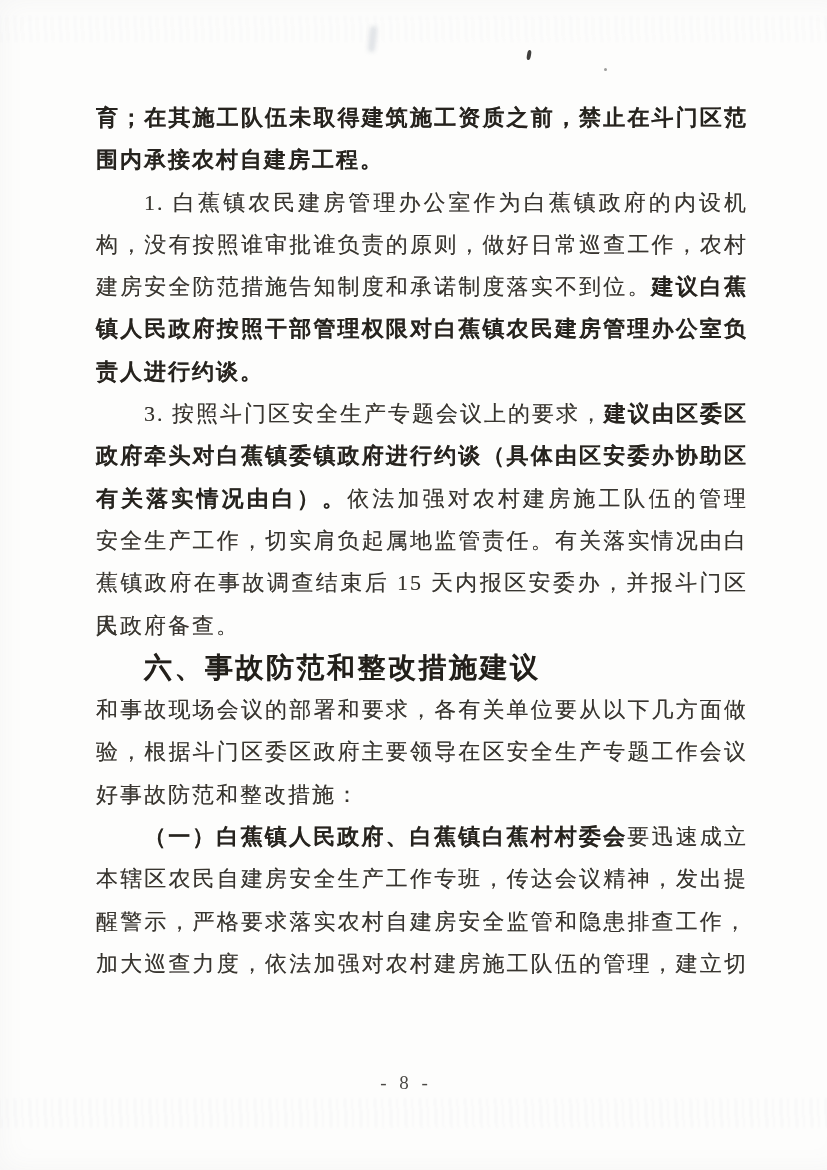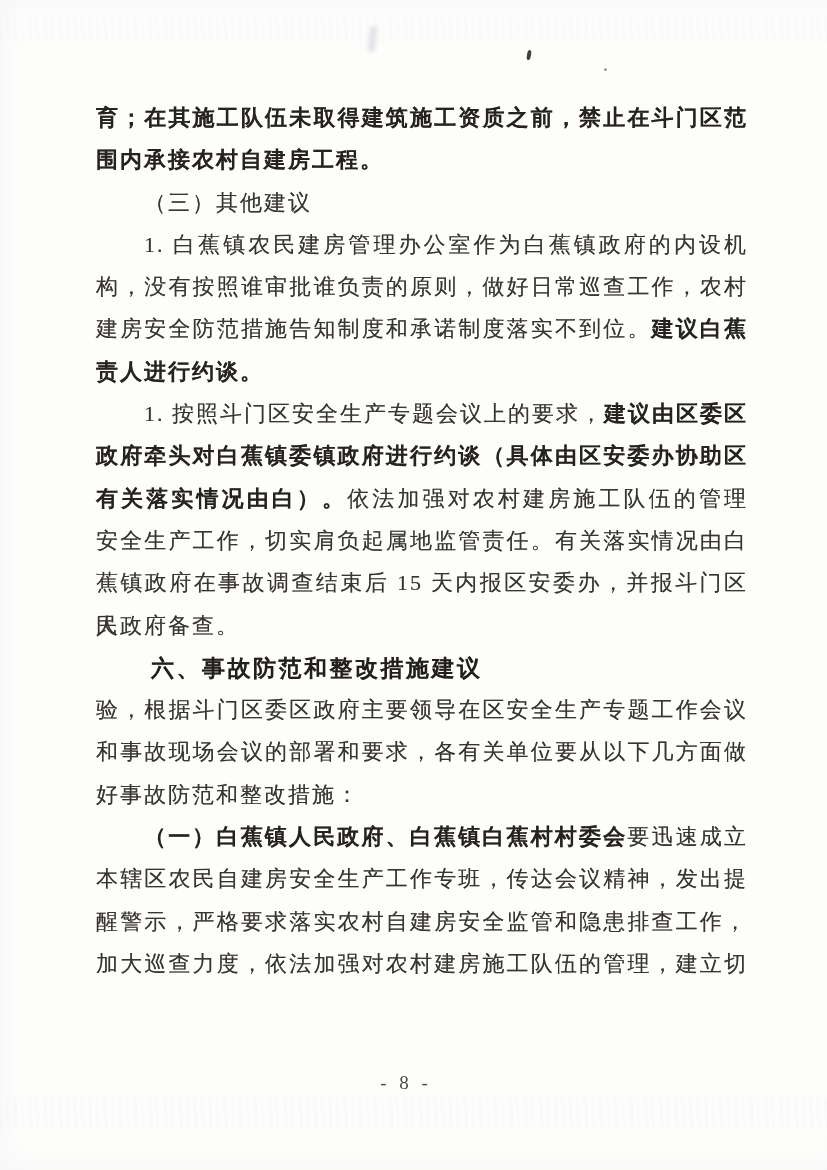--- a/index.html
+++ b/index.html
@@ -54,24 +54,23 @@
   }
   .line.end { text-align-last: left; }
   .line.indent { padding-left: 48px; }
   .bold {
     font-weight: 700;
     color: #26231e;
   }
   .line.heading span {
     font-family: "Liberation Sans", "DejaVu Sans", sans-serif;
     font-weight: 700;
-    font-size: 23px;
+    font-size: 28px;
     color: #221f1a;
     letter-spacing: 2.5px;
-    margin-left: 7px;
   }
   .page-number {
     position: absolute;
     left: 96px;
     top: 1072px;
     width: 620px;
     text-align: center;
     font-size: 19px;
     letter-spacing: 4px;
     color: #4c4a46;
@@ -100,34 +99,34 @@
   <div class="noise-band noise-top"></div>
   <div class="noise-band noise-bottom"></div>
 
   <div class="artifact smudge-1"></div>
   <div class="artifact speck-1"></div>
   <div class="artifact speck-2"></div>
 
   <div class="doc">
       <div class="line"><span class="bold">育；在其施工队伍未取得建筑施工资质之前，禁止在斗门区范</span></div>
       <div class="line end"><span class="bold">围内承接农村自建房工程。</span></div>
-      <div class="line indent end"><span>（三）其他建议</span></div>
       <div class="line indent"><span>1. 白蕉镇农民建房管理办公室作为白蕉镇政府的内设机</span></div>
       <div class="line"><span>构，没有按照谁审批谁负责的原则，做好日常巡查工作，农村</span></div>
       <div class="line"><span>建房安全防范措施告知制度和承诺制度落实不到位。</span><span class="bold">建议白蕉</span></div>
+      <div class="line"><span class="bold">镇人民政府按照干部管理权限对白蕉镇农民建房管理办公室负</span></div>
       <div class="line end"><span class="bold">责人进行约谈。</span></div>
-      <div class="line indent"><span>1. 按照斗门区安全生产专题会议上的要求，</span><span class="bold">建议由区委区</span></div>
+      <div class="line indent"><span>3. 按照斗门区安全生产专题会议上的要求，</span><span class="bold">建议由区委区</span></div>
       <div class="line"><span class="bold">政府牵头对白蕉镇委镇政府进行约谈（具体由区安委办协助区</span></div>
       <div class="line"><span class="bold">有关落实情况由白）。</span><span>依法加强对农村建房施工队伍的管理</span></div>
       <div class="line"><span>安全生产工作，切实肩负起属地监管责任。有关落实情况由白</span></div>
       <div class="line"><span>蕉镇政府在事故调查结束后 15 天内报区安委办，并报斗门区人</span></div>
       <div class="line end"><span>民政府备查。</span></div>
       <div class="line indent end heading"><span class="bold">六、事故防范和整改措施建议</span></div>
+      <div class="line"><span>和事故现场会议的部署和要求，各有关单位要从以下几方面做</span></div>
       <div class="line"><span>验，根据斗门区委区政府主要领导在区安全生产专题工作会议</span></div>
-      <div class="line"><span>和事故现场会议的部署和要求，各有关单位要从以下几方面做</span></div>
       <div class="line end"><span>好事故防范和整改措施：</span></div>
       <div class="line indent"><span class="bold">（一）白蕉镇人民政府、白蕉镇白蕉村村委会</span><span>要迅速成立</span></div>
       <div class="line"><span>本辖区农民自建房安全生产工作专班，传达会议精神，发出提</span></div>
       <div class="line"><span>醒警示，严格要求落实农村自建房安全监管和隐患排查工作，</span></div>
       <div class="line"><span>加大巡查力度，依法加强对农村建房施工队伍的管理，建立切</span></div>
     </div>
 
   <div class="page-number">- 8 -</div>
 </div>
 

